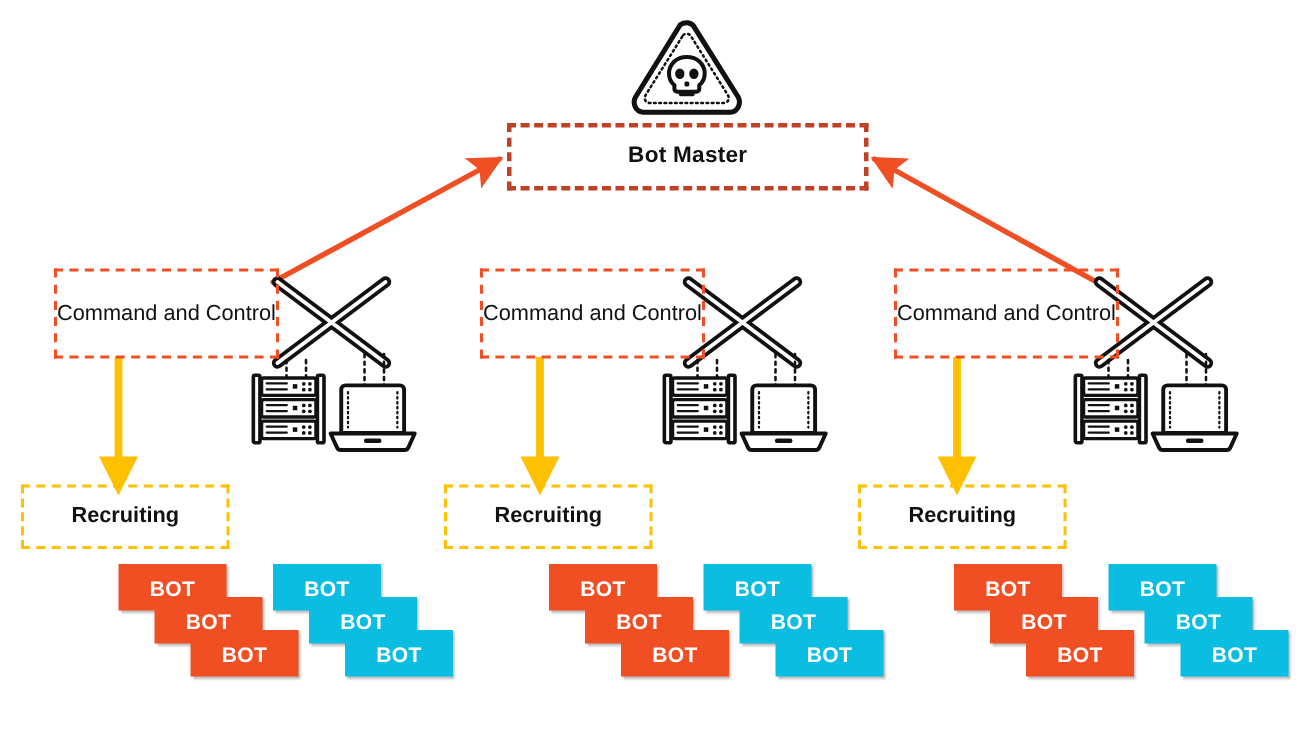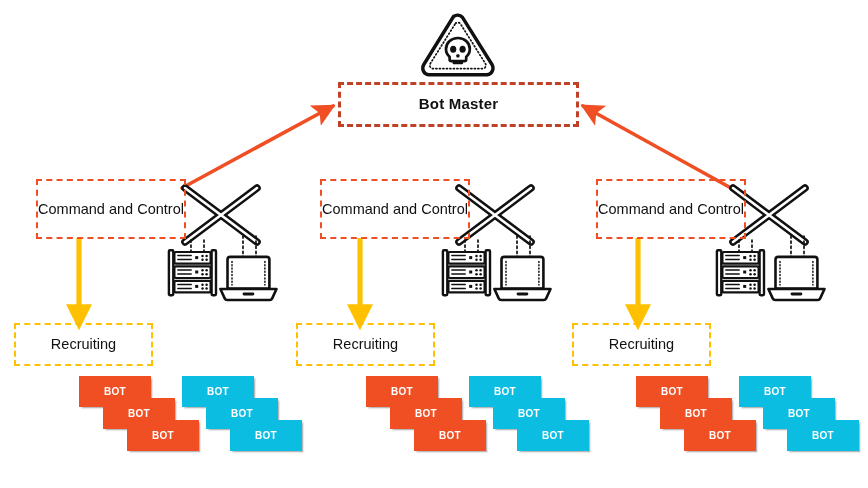--- a/index.html
+++ b/index.html
@@ -37,33 +37,33 @@
   .cc-box{
     border:2.5px dashed #f04e23;
     font-size:14.5px;
     font-weight:400;
     margin-left:28px;
   }
 
   .recruit-box{
     border:2.5px dashed #ffc000;
     font-size:14.5px;
-    font-weight:400;
+    font-weight:700;
   }
 
   
   .bot-card{
     position:absolute;
     width:72px;
     height:31px;
     display:flex;
     align-items:center;
     justify-content:center;
     color:#ffffff;
-    font-size:10px;
+    font-size:14px;
     font-weight:bold;
     letter-spacing:.3px;
     box-shadow:1.5px 1.5px 1.5px rgba(80,80,80,.40);
     box-sizing:border-box;
   }
   .bot-orange{background:#f04e23;}
   .bot-cyan{background:#0cbde2;}
 
   
   .layer{

